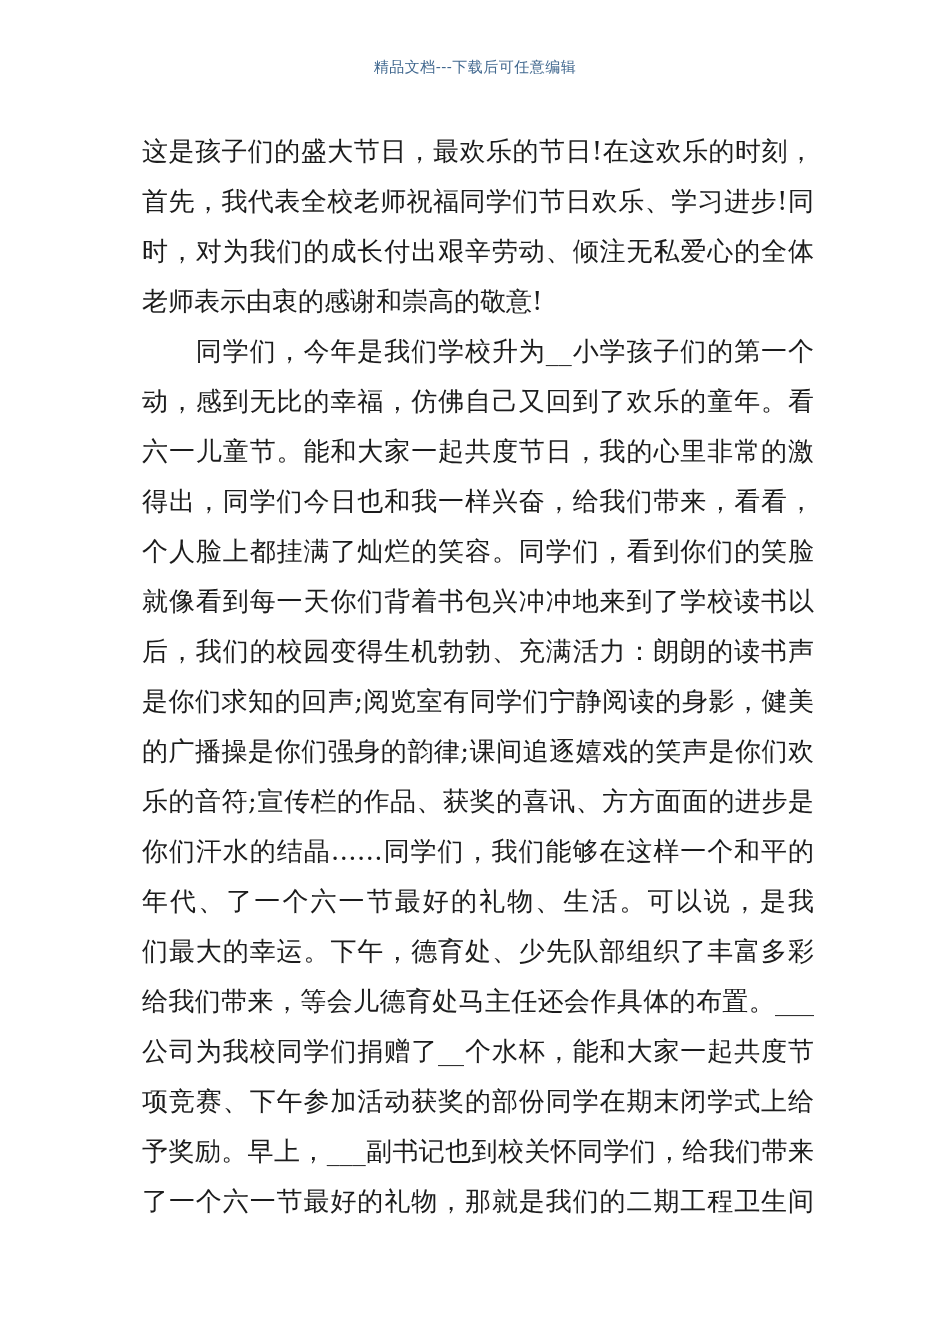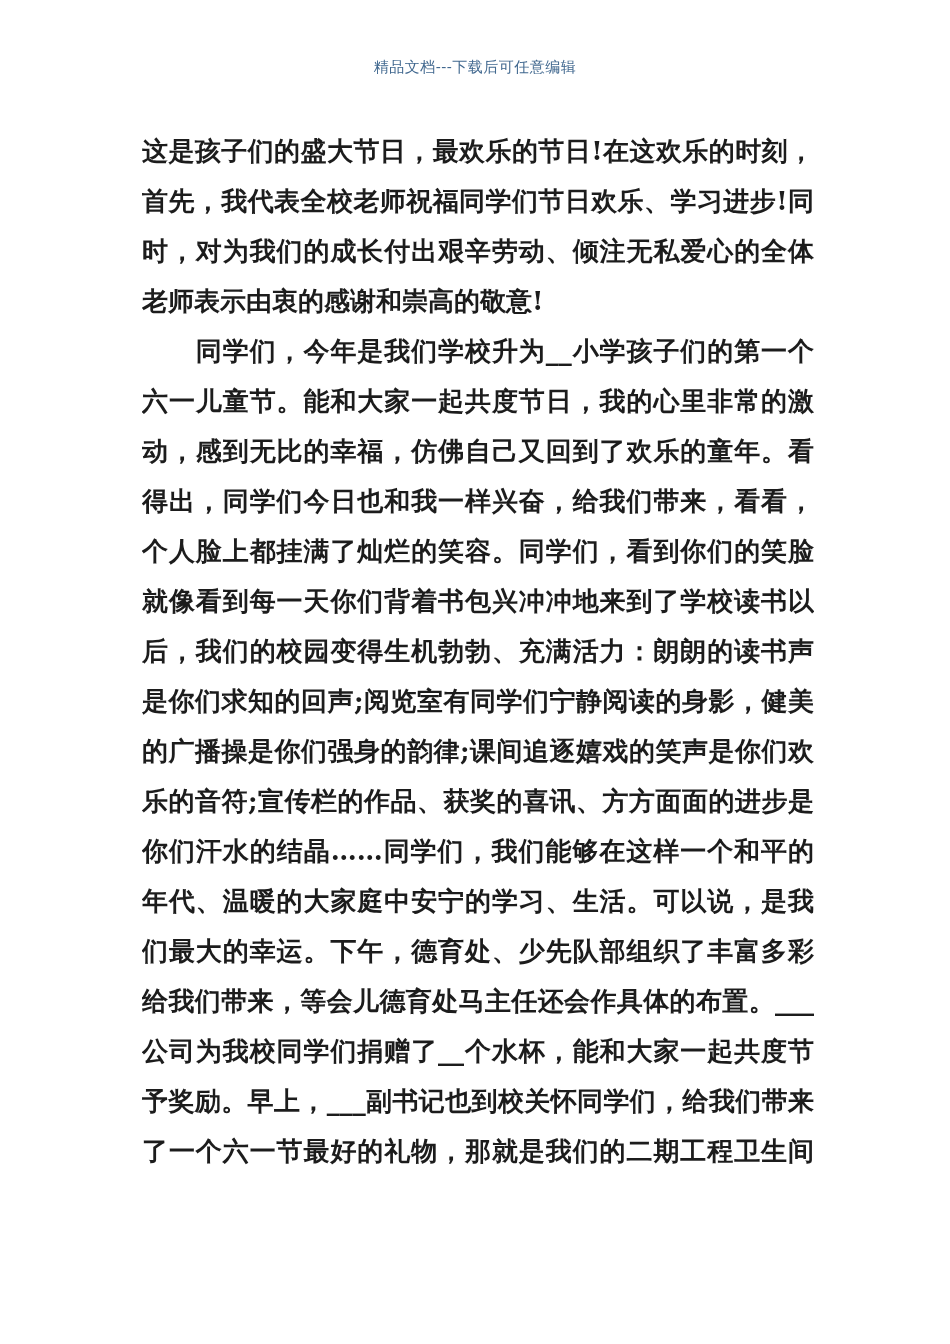--- a/index.html
+++ b/index.html
@@ -21,21 +21,20 @@
     letter-spacing: 0.5px;
     color: var(--header-color, #41688f);
   }
   .doc-body {
     position: absolute;
     top: 126px;
     left: 142px;
     width: 672px;
     font-size: 26px;
     color: var(--body-color, #1c1c1c);
-    font-weight: bold;
   }
   .text-line {
     height: 50px;
     line-height: 50px;
     text-align: justify;
     text-align-last: justify;
     text-justify: inter-character;
     overflow: hidden;
   }
   .text-line.para-end {
@@ -46,30 +45,31 @@
 <body>
 
 <div class="page">
   <div class="doc-header">精品文档---下载后可任意编辑</div>
   <div class="doc-body">
     <div class="text-line">这是孩子们的盛大节日，最欢乐的节日!在这欢乐的时刻，</div>
     <div class="text-line">首先，我代表全校老师祝福同学们节日欢乐、学习进步!同</div>
     <div class="text-line">时，对为我们的成长付出艰辛劳动、倾注无私爱心的全体</div>
     <div class="text-line para-end">老师表示由衷的感谢和崇高的敬意!</div>
     <div class="text-line">　　同学们，今年是我们学校升为__小学孩子们的第一个</div>
+    <div class="text-line">动，感到无比的幸福，仿佛自己又回到了欢乐的童年。看</div>
     <div class="text-line">六一儿童节。能和大家一起共度节日，我的心里非常的激</div>
-    <div class="text-line">动，感到无比的幸福，仿佛自己又回到了欢乐的童年。看</div>
     <div class="text-line">得出，同学们今日也和我一样兴奋，给我们带来，看看，每</div>
     <div class="text-line">个人脸上都挂满了灿烂的笑容。同学们，看到你们的笑脸</div>
     <div class="text-line">就像看到每一天你们背着书包兴冲冲地来到了学校读书以</div>
     <div class="text-line">后，我们的校园变得生机勃勃、充满活力：朗朗的读书声</div>
     <div class="text-line">是你们求知的回声;阅览室有同学们宁静阅读的身影，健美</div>
     <div class="text-line">的广播操是你们强身的韵律;课间追逐嬉戏的笑声是你们欢</div>
     <div class="text-line">乐的音符;宣传栏的作品、获奖的喜讯、方方面面的进步是</div>
     <div class="text-line">你们汗水的结晶……同学们，我们能够在这样一个和平的</div>
-    <div class="text-line">年代、温暖的大家庭中安宁的学习、生活。可以说，是我</div>
+    <div class="text-line">年代、了一个六一节最好的礼物、生活。可以说，是我</div>
     <div class="text-line">们最大的幸运。下午，德育处、少先队部组织了丰富多彩</div>
     <div class="text-line">给我们带来，等会儿德育处马主任还会作具体的布置。___</div>
     <div class="text-line">公司为我校同学们捐赠了__个水杯，能和大家一起共度节日</div>
+    <div class="text-line">项竞赛、下午参加活动获奖的部份同学在期末闭学式上给</div>
     <div class="text-line">予奖励。早上，___副书记也到校关怀同学们，给我们带来</div>
     <div class="text-line">了一个六一节最好的礼物，那就是我们的二期工程卫生间</div>
   </div>
 </div>
 
 </body></html>

